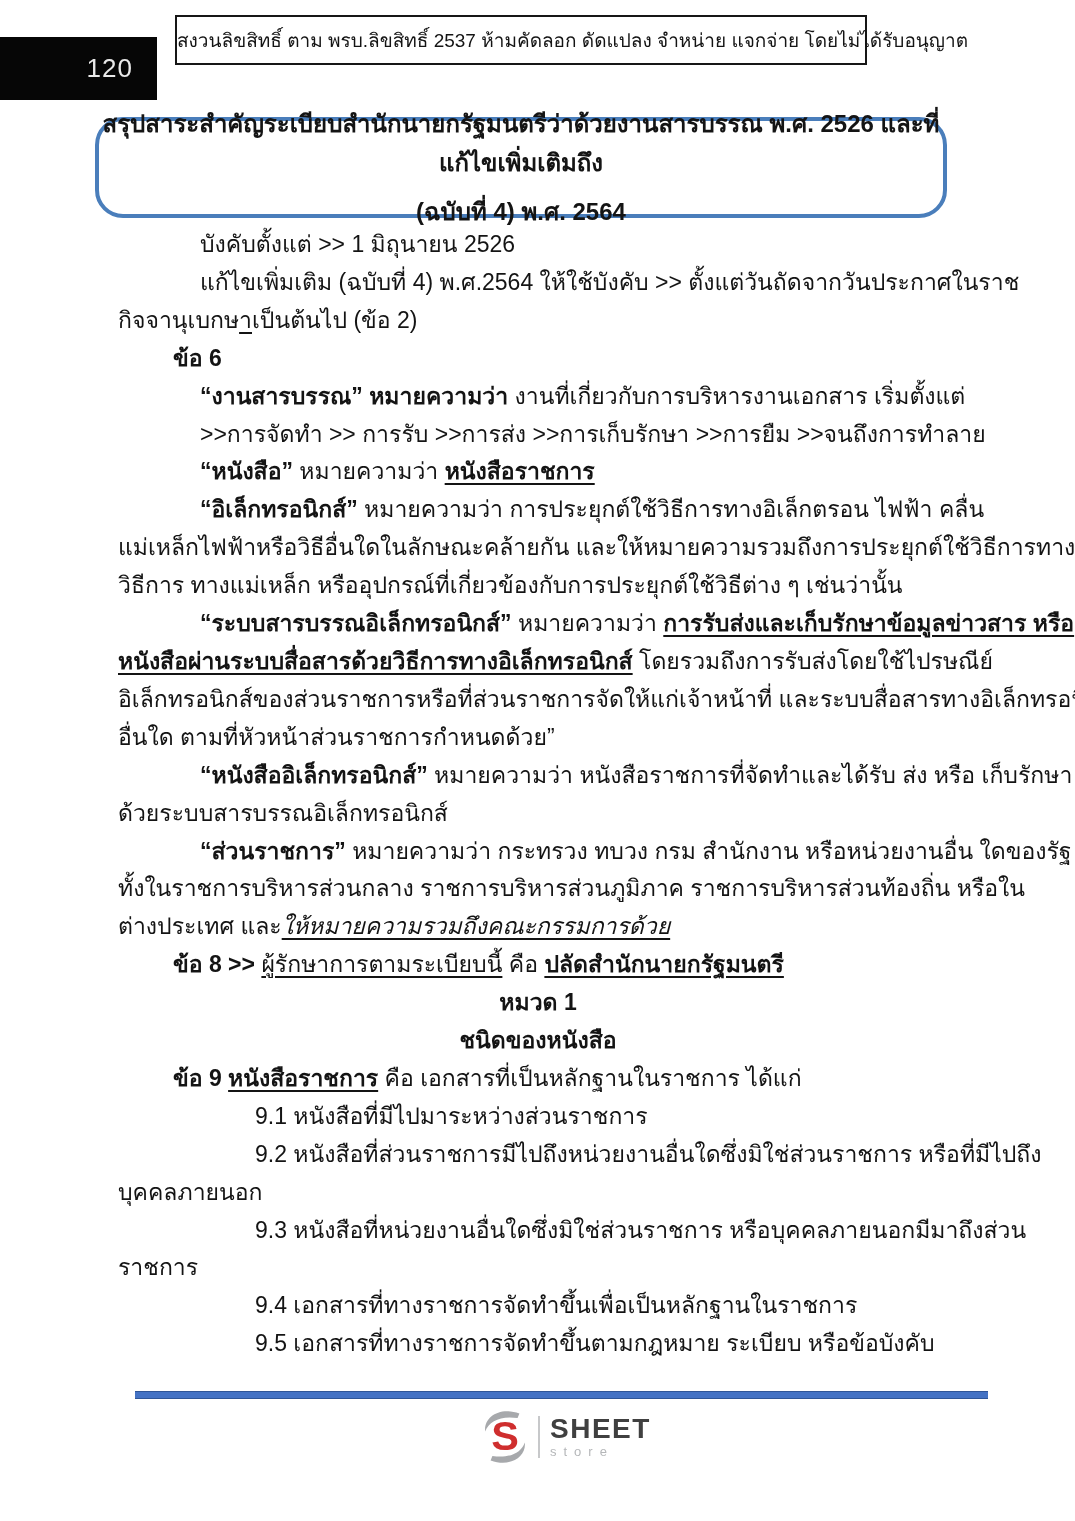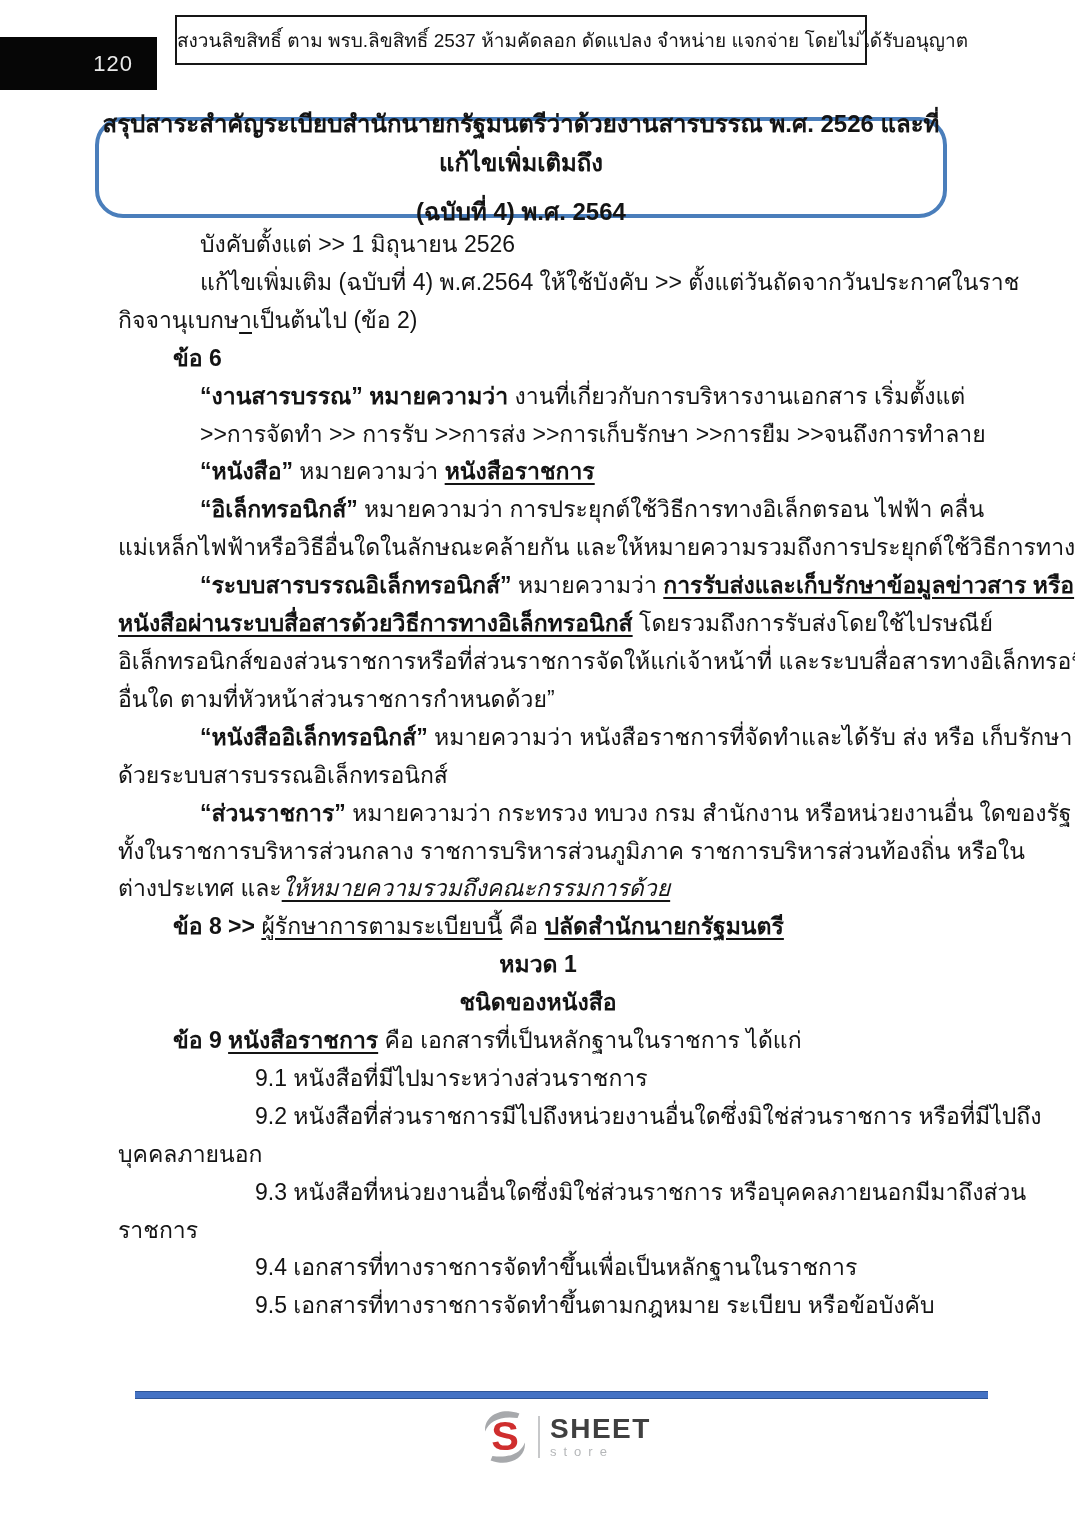--- a/index.html
+++ b/index.html
@@ -1,23 +1,23 @@
 <!DOCTYPE html>
 <html><head>
 <meta charset="utf-8">
 <style>
   html,body{margin:0;padding:0;background:#ffffff;}
   .page{
     position:relative;width:1075px;height:1521px;background:#ffffff;overflow:hidden;
     font-family:"Liberation Sans","DejaVu Sans",sans-serif;color:#141414;
   }
   .pageno-box{
-    position:absolute;left:0;top:37px;width:157px;height:53px;background:#060606;
+    position:absolute;left:0;top:37px;width:157px;height:63px;background:#060606;
     color:#e9e9e9;display:flex;align-items:center;justify-content:flex-end;
-    padding-right:24px;box-sizing:border-box;font-size:22px;letter-spacing:1px;
+    padding-right:24px;box-sizing:border-box;font-size:26px;letter-spacing:1px;
   }
   .copyright-box{
     position:absolute;left:175px;top:15px;width:692px;height:50px;
     border:2px solid #161616;box-sizing:border-box;
     display:flex;align-items:center;justify-content:flex-start;
     font-size:19px;white-space:nowrap;
   }
   .title-box{
     position:absolute;left:95px;top:117px;width:852px;height:101px;
     border:4px solid #4a7ebb;border-radius:28px;box-sizing:border-box;
@@ -69,20 +69,21 @@
   <div class="body-text">
       <div class="line ind-2"><span>บังคับตั้งแต่ &gt;&gt; 1 มิถุนายน 2526</span></div>
       <div class="line ind-2"><span>แก้ไขเพิ่มเติม (ฉบับที่ 4) พ.ศ.2564  ให้ใช้บังคับ &gt;&gt; ตั้งแต่วันถัดจากวันประกาศในราช</span></div>
       <div class="line ind-0"><span>กิจจานุเบกษ</span><span class="u">า</span><span>เป็นต้นไป (ข้อ 2)</span></div>
       <div class="line ind-1"><span class="b">ข้อ 6</span></div>
       <div class="line ind-2"><span class="b">“งานสารบรรณ” หมายความว่า</span><span> งานที่เกี่ยวกับการบริหารงานเอกสาร เริ่มตั้งแต่</span></div>
       <div class="line ind-2"><span>&gt;&gt;การจัดทำ &gt;&gt; การรับ &gt;&gt;การส่ง &gt;&gt;การเก็บรักษา &gt;&gt;การยืม &gt;&gt;จนถึงการทำลาย</span></div>
       <div class="line ind-2"><span class="b">“หนังสือ”</span><span> หมายความว่า </span><span class="b u">หนังสือราชการ</span></div>
       <div class="line ind-2"><span class="b">“อิเล็กทรอนิกส์”</span><span> หมายความว่า การประยุกต์ใช้วิธีการทางอิเล็กตรอน ไฟฟ้า คลื่น</span></div>
       <div class="line ind-0"><span>แม่เหล็กไฟฟ้าหรือวิธีอื่นใดในลักษณะคล้ายกัน และให้หมายความรวมถึงการประยุกต์ใช้วิธีการทางแสง</span></div>
+      <div class="line ind-0"><span>วิธีการ ทางแม่เหล็ก หรืออุปกรณ์ที่เกี่ยวข้องกับการประยุกต์ใช้วิธีต่าง ๆ เช่นว่านั้น</span></div>
       <div class="line ind-2"><span class="b">“ระบบสารบรรณอิเล็กทรอนิกส์”</span><span> หมายความว่า </span><span class="b u">การรับส่งและเก็บรักษาข้อมูลข่าวสาร หรือ</span></div>
       <div class="line ind-0"><span class="b u">หนังสือผ่านระบบสื่อสารด้วยวิธีการทางอิเล็กทรอนิกส์</span><span> โดยรวมถึงการรับส่งโดยใช้ไปรษณีย์</span></div>
       <div class="line ind-0"><span>อิเล็กทรอนิกส์ของส่วนราชการหรือที่ส่วนราชการจัดให้แก่เจ้าหน้าที่ และระบบสื่อสารทางอิเล็กทรอนิกส์</span></div>
       <div class="line ind-0"><span>อื่นใด ตามที่หัวหน้าส่วนราชการกำหนดด้วย”</span></div>
       <div class="line ind-2"><span class="b">“หนังสืออิเล็กทรอนิกส์”</span><span> หมายความว่า หนังสือราชการที่จัดทำและได้รับ ส่ง หรือ เก็บรักษา</span></div>
       <div class="line ind-0"><span>ด้วยระบบสารบรรณอิเล็กทรอนิกส์</span></div>
       <div class="line ind-2"><span class="b">“ส่วนราชการ”</span><span> หมายความว่า กระทรวง ทบวง กรม สำนักงาน หรือหน่วยงานอื่น ใดของรัฐ</span></div>
       <div class="line ind-0"><span>ทั้งในราชการบริหารส่วนกลาง ราชการบริหารส่วนภูมิภาค ราชการบริหารส่วนท้องถิ่น หรือใน</span></div>
       <div class="line ind-0"><span>ต่างประเทศ และ</span><span class="u i">ให้หมายความรวมถึงคณะกรรมการด้วย</span></div>
       <div class="line ind-1"><span class="b">ข้อ 8 &gt;&gt; </span><span class="u">ผู้รักษาการตามระเบียบนี้</span><span> คือ </span><span class="b u">ปลัดสำนักนายกรัฐมนตรี</span></div>

